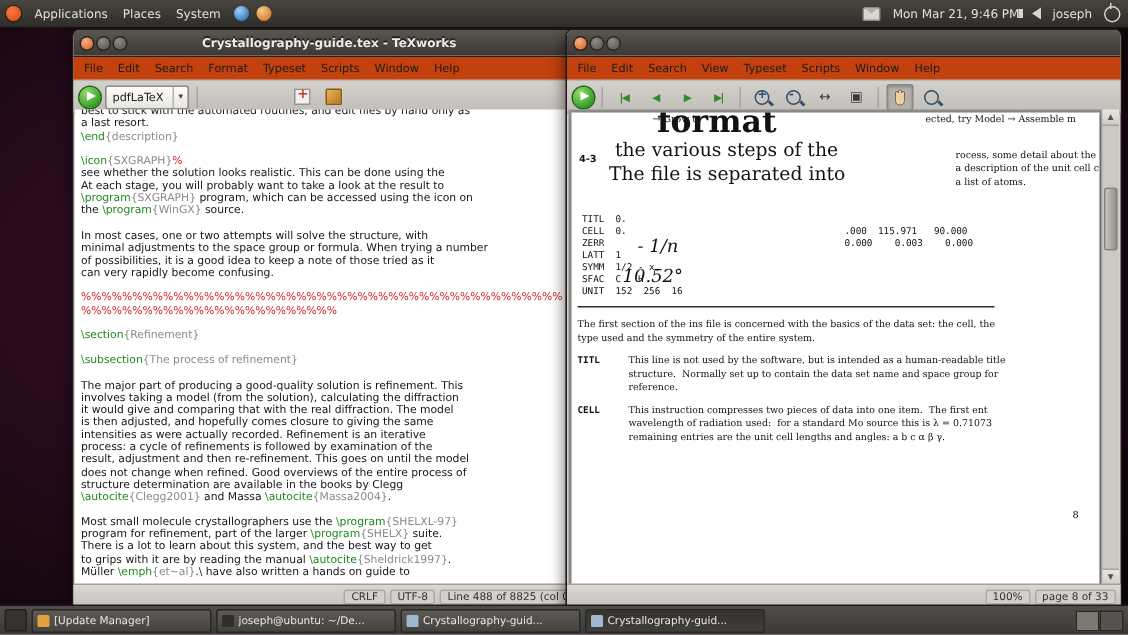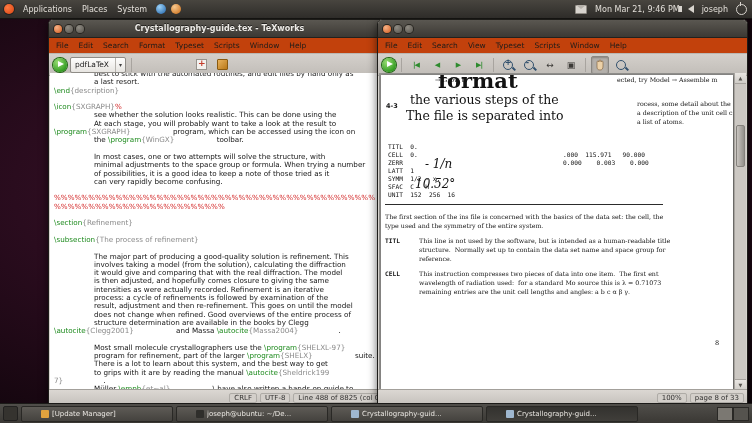--- a/index.html
+++ b/index.html
@@ -56,21 +56,21 @@
   .mag::after{content:"";position:absolute;width:4px;height:1.6px;background:#31506d;right:-3.6px;bottom:-1px;transform:rotate(45deg);}
   .mag .magsign{position:absolute;left:0.8px;top:-2.6px;font-size:8px;color:#31506d;font-weight:bold;}
   .mini-aid{width:9px;height:9px;background:#f3f1ee;border:1px solid #97938d;position:relative;}
   .mini-aid::after{content:"+";position:absolute;left:1.6px;top:-2.4px;color:#c43b2a;font-size:9px;font-weight:bold;}
   .mini-tag{width:9px;height:9px;background:linear-gradient(135deg,#e8b25c,#b97818);border:1px solid #8a5a10;border-radius:1px;}
 
   
   .editor{position:absolute;left:1px;right:12px;top:53px;bottom:15px;background:#ffffff;overflow:hidden;}
   #editor-lines{margin-top:-3px;padding-left:4px;font-size:7.2px;line-height:8.3px;color:#141414;}
   .line{white-space:pre-wrap;word-break:break-all;min-height:8.3px;}
-  .tok-t{color:#151515;margin-left:40px;}
+  .tok-t{color:#151515;}
   .tok-c{color:#1d8a1d;}
   .tok-a{color:#8a8a8a;}
   .tok-r{color:#d42a2a;}
 
   
   .vscroll{position:absolute;right:1px;top:53px;bottom:15px;width:11px;background:#ccc8c3;border-left:1px solid #a7a39e;}
   .sb-arrow{height:10px;display:flex;align-items:center;justify-content:center;font-size:5px;color:#55524d;
     background:linear-gradient(#e9e6e2,#cfccc7);border-bottom:1px solid #a7a39e;}
   .sb-arrow.bottom{position:absolute;bottom:0;left:0;right:0;border-top:1px solid #a7a39e;border-bottom:none;}
   .vthumb{position:absolute;left:1px;right:1px;border-radius:2px;background:linear-gradient(90deg,#c9c5c0,#93908b);border:1px solid #85827d;}
@@ -93,21 +93,21 @@
   .frag-mono-label{font-family:"DejaVu Sans Mono",monospace;font-weight:bold;font-size:6.2px;}
   .frag-secnum{font-weight:bold;font-size:6.5px;}
   .frag-pagenum{font-family:"DejaVu Serif",serif;font-size:6.5px;}
   .frag-rule{height:1px;width:278px;background:#2c2c2c;}
 
   
   .taskbar{position:absolute;left:0;right:0;bottom:0;height:19px;background:linear-gradient(#504e4a,#3a3834);
     border-top:1px solid #1b1a18;display:flex;align-items:center;gap:3px;padding:0 3px;z-index:60;}
   .show-desktop{width:13px;height:13px;background:#35332f;border:1px solid #222120;border-radius:2px;flex:none;}
   .task-btn{width:112px;height:14px;background:linear-gradient(#5e5b56,#44423e);border:1px solid #292825;
-    border-radius:2px;display:flex;align-items:center;gap:3px;padding:0 19px;color:#e9e6e1;font-size:7px;overflow:hidden;flex:none;}
+    border-radius:2px;display:flex;align-items:center;gap:3px;padding:0 3px;color:#e9e6e1;font-size:7px;overflow:hidden;flex:none;}
   .task-btn.active{background:linear-gradient(#33322f,#403e3a);}
   .task-icon{width:8px;height:8px;border-radius:1px;flex:none;}
   .task-label{white-space:nowrap;overflow:hidden;}
   .workspaces{margin-left:auto;display:flex;}
   .ws-cell{width:14px;height:12px;background:#55534e;border:1px solid #292825;}
   .ws-cell.current{background:#7b7872;}
 
   .hand-svg{display:block;}
 </style>
 </head>
@@ -171,21 +171,21 @@
   <div class="editor">
     <div id="editor-lines">
         <div class="line"><span class="tok-t">best to stick with the automated routines, and edit files by hand only as</span></div>
         <div class="line"><span class="tok-t">a last resort.</span></div>
         <div class="line"><span class="tok-c">\end</span><span class="tok-a">{description}</span></div>
         <div class="line">&nbsp;</div>
         <div class="line"><span class="tok-c">\icon</span><span class="tok-a">{SXGRAPH}</span><span class="tok-r">%</span></div>
         <div class="line"><span class="tok-t">see whether the solution looks realistic. This can be done using the</span></div>
         <div class="line"><span class="tok-t">At each stage, you will probably want to take a look at the result to</span></div>
         <div class="line"><span class="tok-c">\program</span><span class="tok-a">{SXGRAPH}</span><span class="tok-t"> program, which can be accessed using the icon on</span></div>
-        <div class="line"><span class="tok-t">the </span><span class="tok-c">\program</span><span class="tok-a">{WinGX}</span><span class="tok-t"> toolbar.</span></div>
+        <div class="line"><span class="tok-t">the </span><span class="tok-c">\program</span><span class="tok-a">{WinGX}</span><span class="tok-t"> source.</span></div>
         <div class="line">&nbsp;</div>
         <div class="line"><span class="tok-t">In most cases, one or two attempts will solve the structure, with</span></div>
         <div class="line"><span class="tok-t">minimal adjustments to the space group or formula. When trying a number</span></div>
         <div class="line"><span class="tok-t">of possibilities, it is a good idea to keep a note of those tried as it</span></div>
         <div class="line"><span class="tok-t">can very rapidly become confusing.</span></div>
         <div class="line">&nbsp;</div>
         <div class="line"><span class="tok-r">%%%%%%%%%%%%%%%%%%%%%%%%%%%%%%%%%%%%%%%%%%%%%%%%%%%%%%%%%%%%%%%%%%%%%%%%</span></div>
         <div class="line">&nbsp;</div>
         <div class="line"><span class="tok-c">\section</span><span class="tok-a">{Refinement}</span></div>
         <div class="line">&nbsp;</div>

